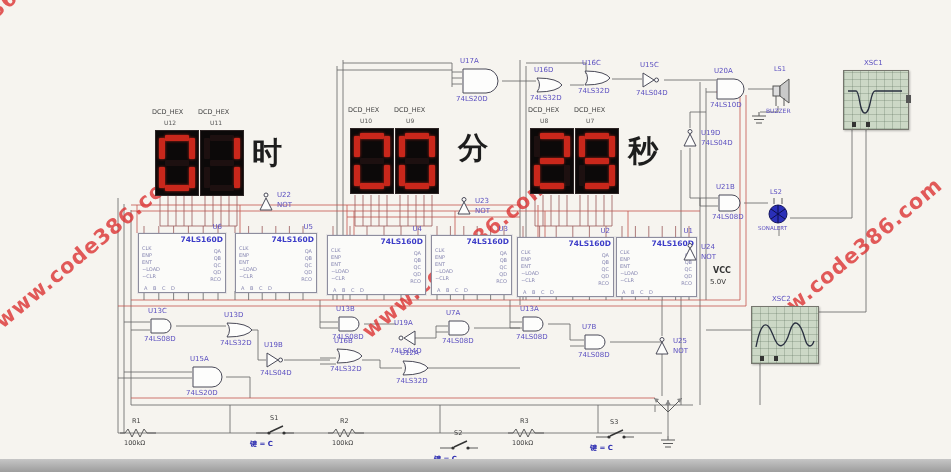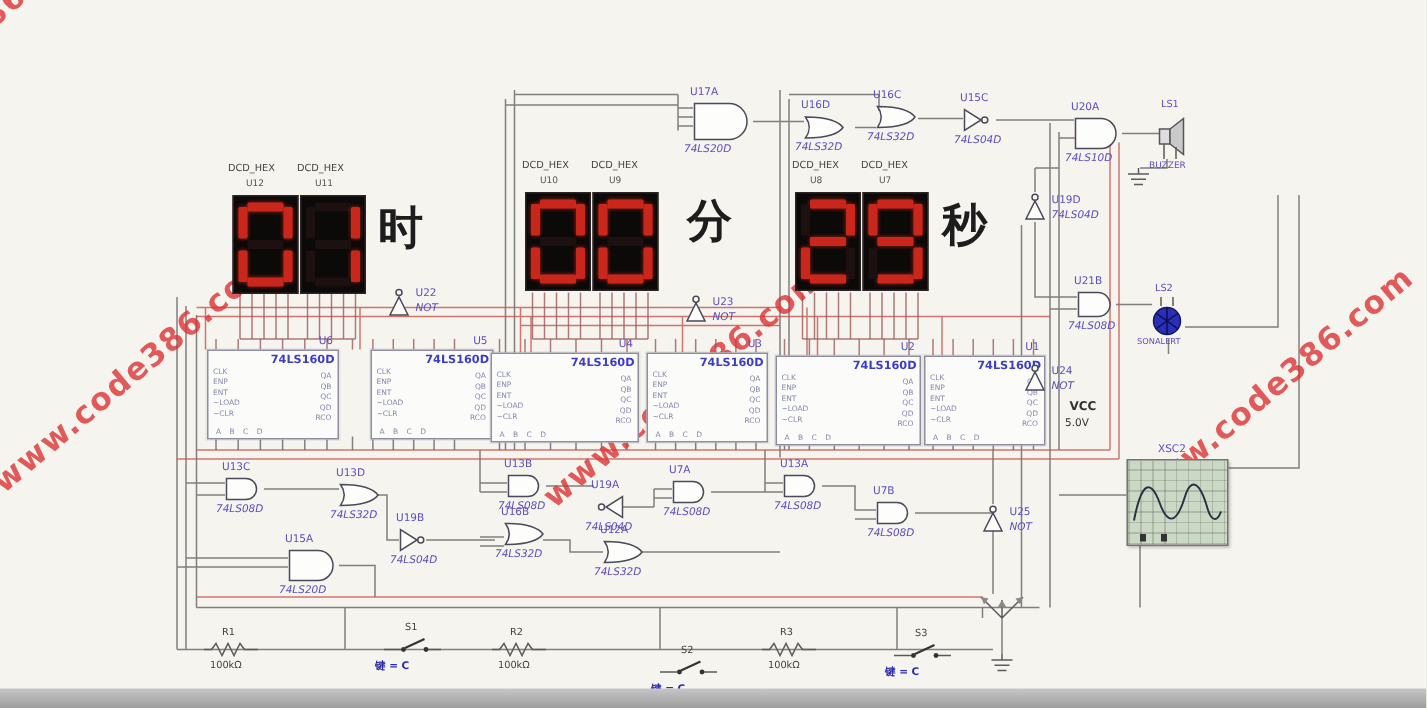--- a/index.html
+++ b/index.html
@@ -35,21 +35,21 @@
   .icref{position:absolute;right:3px;top:-11px;font-size:7px;color:var(--lbl);}
   .icpart{position:absolute;right:2px;top:1px;font-size:7.5px;font-weight:bold;color:var(--part);}
   .pl{position:absolute;left:3px;top:11px;font-size:5px;line-height:7px;color:#8787b2;white-space:pre-line;}
   .pr{position:absolute;right:4px;top:14px;font-size:5px;line-height:7px;color:#8787b2;white-space:pre-line;text-align:right;}
   .pb{position:absolute;left:5px;bottom:1px;font-size:5px;color:#8787b2;letter-spacing:2px;white-space:nowrap;}
   
   .gate{position:absolute;}
   .gate svg{display:block}
   .gbody{fill:#fdfdfc;stroke:#4a4a58;stroke-width:1;}
   .gref{position:absolute;left:-2px;top:-11px;font-size:7px;color:var(--lbl);white-space:nowrap;}
-  .gpart{position:absolute;left:-6px;top:100%;margin-top:1px;font-size:7px;color:var(--lbl);white-space:nowrap;font-style:italic;}
+  .gpart{position:absolute;left:-6px;top:100%;margin-top:1px;font-size:7px;color:var(--lbl);white-space:nowrap;}
   .lr .gref{left:calc(100% + 3px);top:1px;}
   .lr .gpart{left:calc(100% + 3px);top:11px;margin-top:0;}
   
   .scope{position:absolute;border:1px solid #76766e;
     background:repeating-linear-gradient(0deg,rgba(90,110,90,.28) 0 1px,transparent 1px 7px),
                repeating-linear-gradient(90deg,rgba(90,110,90,.28) 0 1px,transparent 1px 8px),
                var(--scope-bg);
     box-shadow:1px 1px 2px rgba(0,0,0,.25);}
   .scope .iref{position:absolute;left:20px;top:-12px;font-size:7px;color:var(--lbl);}
   .wave{position:absolute;left:0;top:0;}
@@ -293,21 +293,21 @@
 ENT
 ~LOAD
 ~CLR</span>
     <span class="pr">QA
 QB
 QC
 QD
 RCO</span>
     <span class="pb">A B C D</span>
   </div>
-  <div class="ic" style="left:247px;top:233px;width:80px;height:58px">
+  <div class="ic" style="left:235px;top:233px;width:80px;height:58px">
     <span class="icref">U5</span>
     <span class="icpart">74LS160D</span>
     <span class="pl">CLK
 ENP
 ENT
 ~LOAD
 ~CLR</span>
     <span class="pr">QA
 QB
 QC
@@ -560,20 +560,29 @@
     <span class="cref blu" style="left:4px;top:-10px">LS2</span>
     <svg width="24" height="26">
       <line class="cstroke" x1="8" y1="0" x2="8" y2="6"></line>
         <line class="cstroke" x1="16" y1="0" x2="16" y2="6"></line>
       <circle cx="12" cy="16" r="9" fill="var(--buzz)" stroke="#15175f"></circle>
       <path d="M5,11 L19,21 M19,11 L5,21 M12,7 V25" stroke="#0d0f4e" stroke-width="1" fill="none"></path>
     </svg>
     <span class="cval blu" style="left:-8px;top:27px;font-size:5.5px">SONALERT</span>
   </div>
 
+  <div class="scope" style="left:843px;top:70px;width:64px;height:58px">
+    <span class="iref">XSC1</span>
+    <svg class="wave" width="64" height="58">
+      <path d="M4,20 H12 C16,20 15,42 21,42 C27,42 26,20 31,20 H58"></path>
+    </svg>
+    <span class="term" style="left:8px"></span>
+    <span class="term" style="left:22px"></span>
+    <span class="tab"></span>
+  </div>
   <div class="scope" style="left:751px;top:306px;width:66px;height:56px">
     <span class="iref">XSC2</span>
     <svg class="wave" width="66" height="56">
       <path d="M4,40 C9,14 15,12 21,28 C26,42 32,44 38,24 C42,11 48,14 53,32 C56,42 60,40 62,34"></path>
     </svg>
     <span class="term" style="left:8px"></span>
     <span class="term" style="left:22px"></span>
   </div>
 
   <div class="comp" style="left:751px;top:112px">
@@ -587,21 +596,21 @@
     </svg>
   </div>
 
   <div class="comp" style="left:650px;top:390px">
     <svg width="36" height="24">
       <path class="cstroke" d="M18,22 L4,8 M18,22 L32,8 M18,22 V10"></path>
       <path d="M4,8 l5,1 -3,4 Z M32,8 l-5,1 3,4 Z M18,10 l-3,5 h6 Z" fill="#888"></path>
     </svg>
   </div>
 
-  <div class="comp" style="left:136px;top:427px">
+  <div class="comp" style="left:120px;top:427px">
     <span class="cref" style="left:12px;top:-10px">R1</span>
     <svg width="36" height="12">
       <path class="cstroke" d="M0,6 H5 L8,2 L12,10 L16,2 L20,10 L24,2 L27,6 H36"></path>
     </svg>
     <span class="cval" style="left:4px;top:12px">100kΩ</span>
   </div>
   <div class="comp" style="left:328px;top:427px">
     <span class="cref" style="left:12px;top:-10px">R2</span>
     <svg width="36" height="12">
       <path class="cstroke" d="M0,6 H5 L8,2 L12,10 L16,2 L20,10 L24,2 L27,6 H36"></path>

